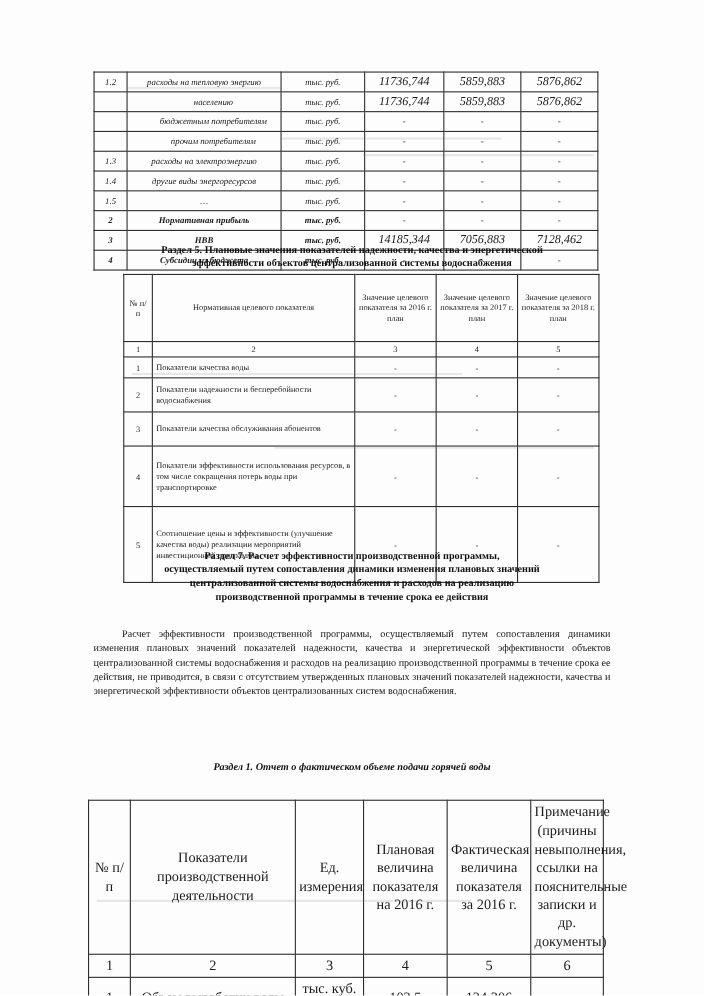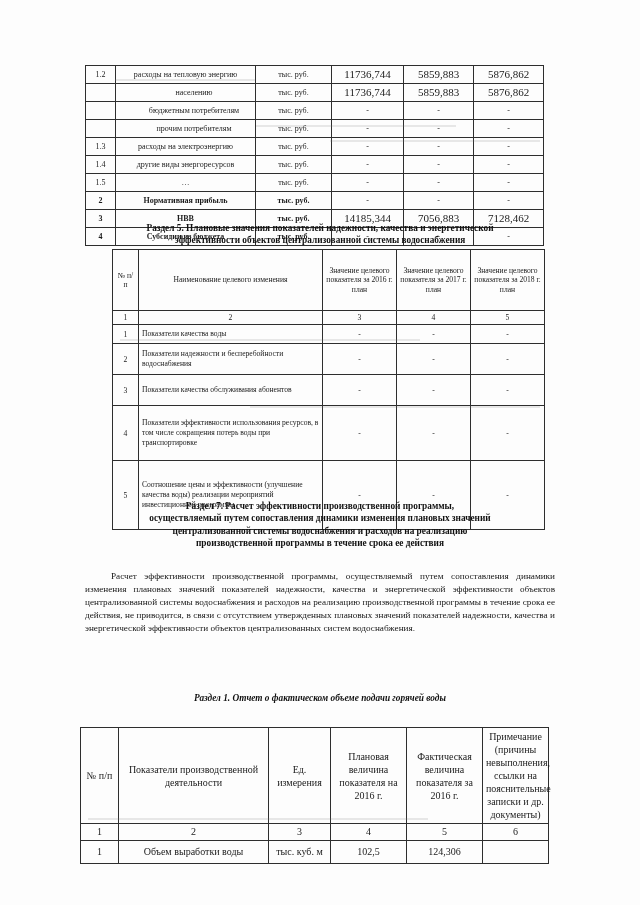--- a/index.html
+++ b/index.html
@@ -41,21 +41,21 @@
   .b  { font-weight: bold; }
   .dash { text-align: center; }
 
   
   #tbl1-wrap {
     position: absolute;
     left: 85px;
     top: 65px;
     width: 458px;
   }
-  #tbl1 { width: 458px; }
+  #tbl1 { width: 458px; font-style: italic; }
   #tbl1 td { height: 15px; font-size: 8px; }
   #tbl1 td.num { font-size: 11px; }
   .indent1 { padding-left: 20px !important; }
 
   
   .heading {
     position: absolute;
     font-weight: bold;
     font-size: 9.3px;
     line-height: 1.32;
@@ -94,21 +94,21 @@
   #tbl2 td.idx { text-align: center; }
 
   
   #tbl3-wrap {
     position: absolute;
     left: 80px;
     top: 727px;
     width: 468px;
   }
   #tbl3 { width: 468px; }
-  #tbl3 td { font-size: 10px; padding: 2px 3px; font-family: Liberation Serif, serif; }
+  #tbl3 td { font-size: 13px; padding: 2px 3px; font-family: Liberation Serif, serif; }
   #tbl3 td.hd { text-align: center; line-height: 1.3; }
 
   
   .streak {
     position: absolute;
     background: rgba(120,120,120,0.16);
     pointer-events: none;
   }
 </style>
 </head>
@@ -221,21 +221,21 @@
       <colgroup>
         <col style="width:26px">
           <col style="width:184px">
         <col style="width:74px">
           <col style="width:74px">
           <col style="width:74px">
       </colgroup>
       <tbody>
         <tr>
           <td class="hd" style="height:56px">№ п/п</td>
-          <td class="hd">Наименование целевого изменения</td>
+          <td class="hd">Нормативная целевого показателя</td>
           <td class="hd">Значение целевого показателя за 2016 г. план</td>
           <td class="hd">Значение целевого показателя за 2017 г. план</td>
           <td class="hd">Значение целевого показателя за 2018 г. план</td>
         </tr>
         <tr>
           <td class="idx">1</td>
           <td class="idx">2</td>
           <td class="idx">3</td>
           <td class="idx">4</td>
           <td class="idx">5</td>

